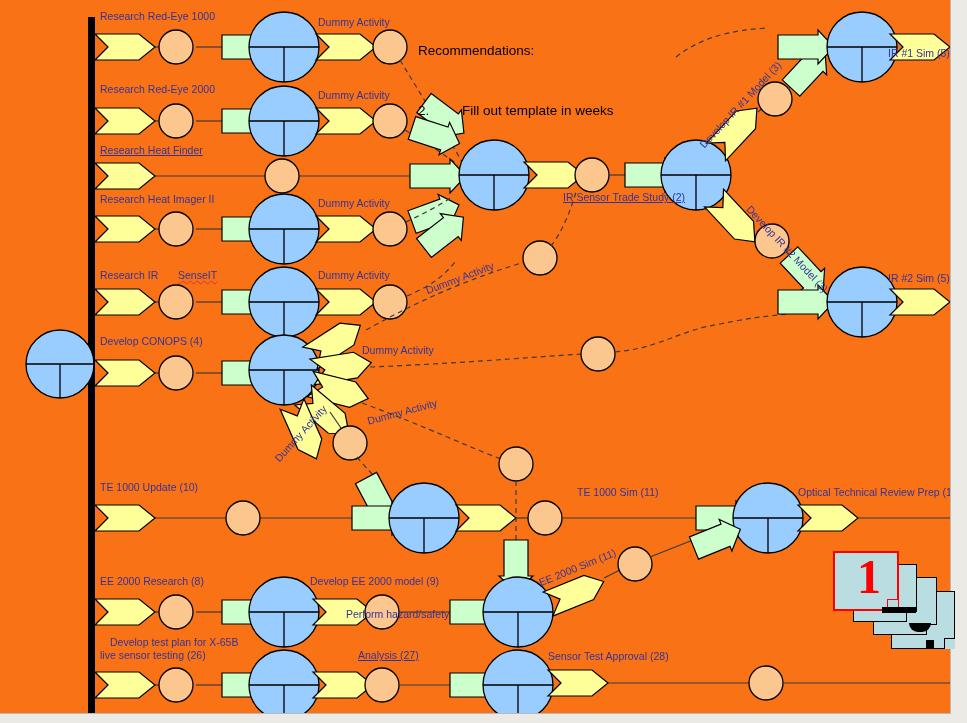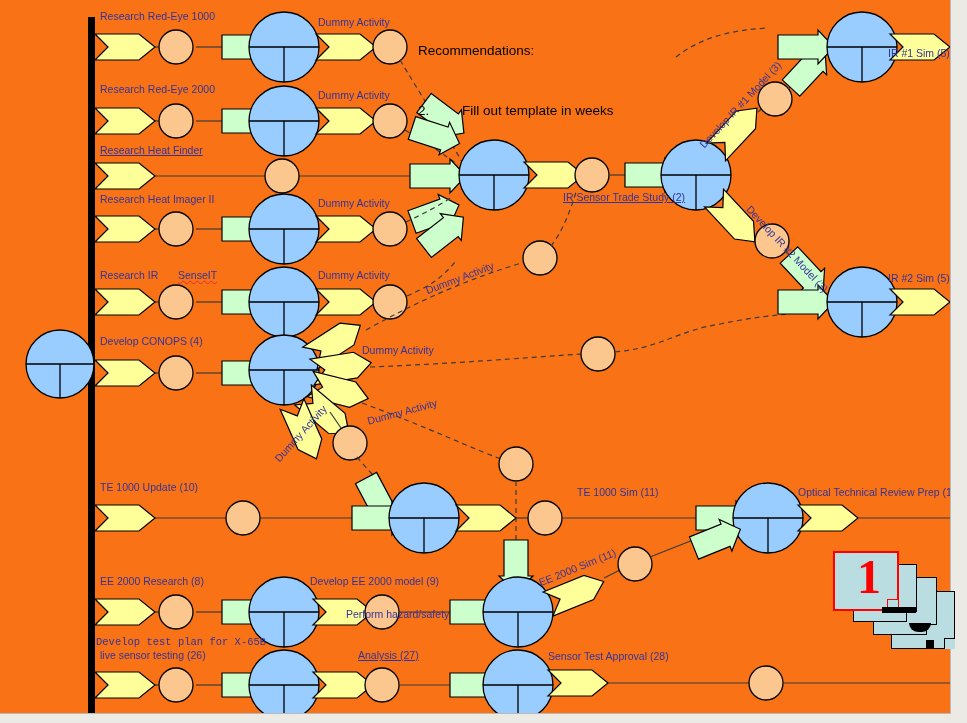--- a/index.html
+++ b/index.html
@@ -386,21 +386,21 @@
       <div class="lbl rot" style="left: 697px; top: 142px; transform: rotate(-47deg);">Develop IR #1 Model (3)</div>
       <div class="lbl" style="left: 888px; top: 47px;">IR #1 Sim (5)</div>
       <div class="lbl rot" style="left: 753px; top: 203px; transform: rotate(47deg);">Develop IR #2 Model (3)</div>
       <div class="lbl" style="left: 888px; top: 272px;">IR #2 Sim (5)</div>
       <div class="lbl" style="left: 100px; top: 481px;">TE 1000 Update (10)</div>
       <div class="lbl" style="left: 577px; top: 486px;">TE 1000 Sim (11)</div>
       <div class="lbl" style="left: 798px; top: 486px;">Optical Technical Review Prep (12)</div>
       <div class="lbl" style="left: 100px; top: 575px;">EE 2000 Research (8)</div>
       <div class="lbl" style="left: 310px; top: 575px;">Develop EE 2000 model (9)</div>
       <div class="lbl rot" style="left: 537px; top: 577px; transform: rotate(-22deg);">EE 2000 Sim (11)</div>
-      <div class="lbl" style="left: 96px; top: 636px; font-family: Liberation Mono, monospace;">Develop test plan for X-65B</div>
+      <div class="lbl" style="left: 110px; top: 636px;">Develop test plan for X-65B</div>
       <div class="lbl" style="left: 100px; top: 649px;">live sensor testing (26)</div>
       <div class="lbl" style="left: 346px; top: 608px;">Perform hazard/safety</div>
       <div class="lbl" style="left: 358px; top: 649px; text-decoration: underline;">Analysis (27)</div>
       <div class="lbl" style="left: 548px; top: 650px;">Sensor Test Approval (28)</div>
     </div>
 
   <div class="recs" style="left:418px;top:1px;">
     <div>Recommendations:</div>
     <div><span class="num">2.</span><span>Fill out template in weeks</span></div>
   </div>

